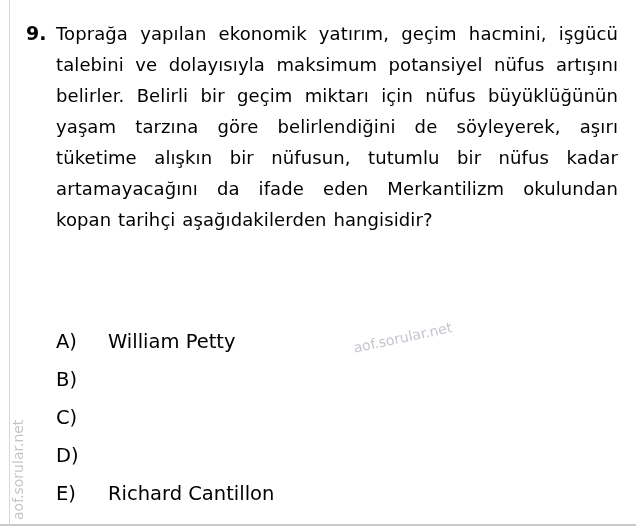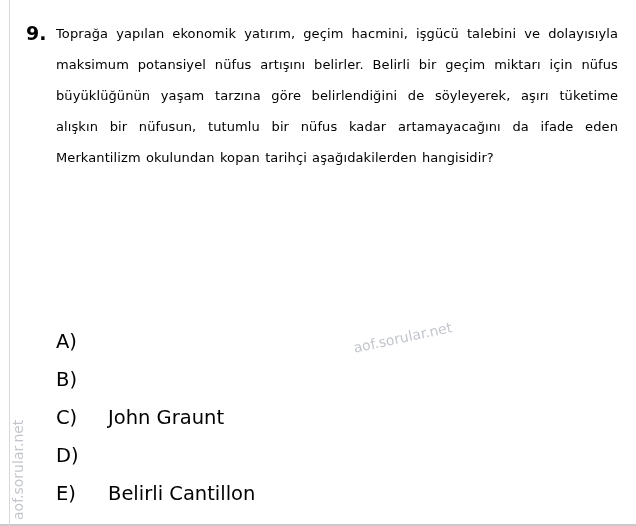--- a/index.html
+++ b/index.html
@@ -46,21 +46,21 @@
     flex: 0 0 34px;
     font-size: 19px;
     font-weight: bold;
     line-height: 31px;
     text-align: left;
     padding-left: 4px;
     box-sizing: border-box;
   }
   .q-text {
     flex: 1 1 auto;
-    font-size: 13px;
+    font-size: 18px;
     line-height: 31px;
     text-align: justify;
     text-align-last: left;
     font-weight: 500;
     letter-spacing: 0.1px;
     word-spacing: 1px;
   }
   .options {
     position: absolute;
     left: 56px;
@@ -110,33 +110,33 @@
   <div class="left-rule"></div>
 
   <div class="question-block">
     <div class="q-number">9.</div>
     <div class="q-text">Toprağa yapılan ekonomik yatırım, geçim hacmini, işgücü talebini ve dolayısıyla maksimum potansiyel nüfus artışını belirler. Belirli bir geçim miktarı için nüfus büyüklüğünün yaşam tarzına göre belirlendiğini de söyleyerek, aşırı tüketime alışkın bir nüfusun, tutumlu bir nüfus kadar artamayacağını da ifade eden Merkantilizm okulundan kopan tarihçi aşağıdakilerden hangisidir?</div>
   </div>
 
   <div class="options">
     <div class="option">
       <span class="opt-letter">A)</span>
+      <span class="opt-text">William Petty</span>
     </div>
     <div class="option">
       <span class="opt-letter">B)</span>
     </div>
     <div class="option">
       <span class="opt-letter">C)</span>
-      <span class="opt-text">John Graunt</span>
     </div>
     <div class="option">
       <span class="opt-letter">D)</span>
     </div>
     <div class="option">
       <span class="opt-letter">E)</span>
-      <span class="opt-text">Belirli Cantillon</span>
+      <span class="opt-text">Richard Cantillon</span>
     </div>
   </div>
 
   <div class="wm wm-1">aof.sorular.net</div>
   <div class="wm wm-2">aof.sorular.net</div>
 
 </div>
 
 </body></html>

